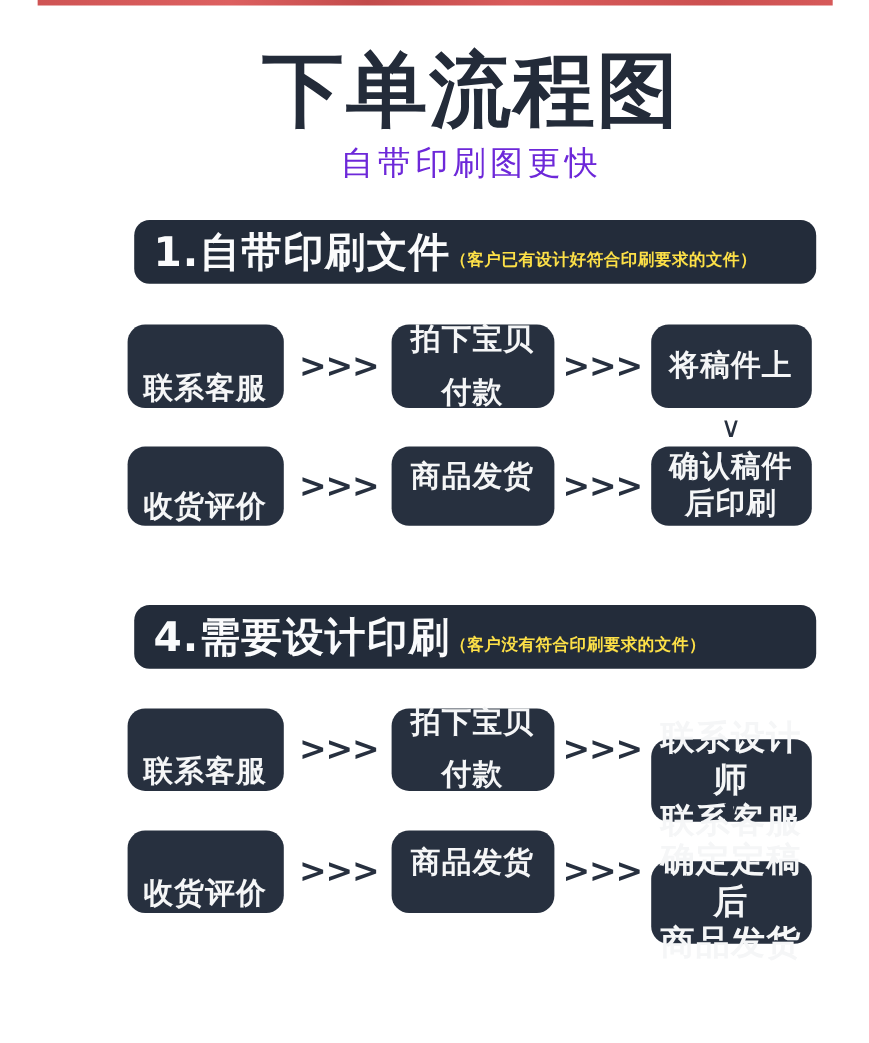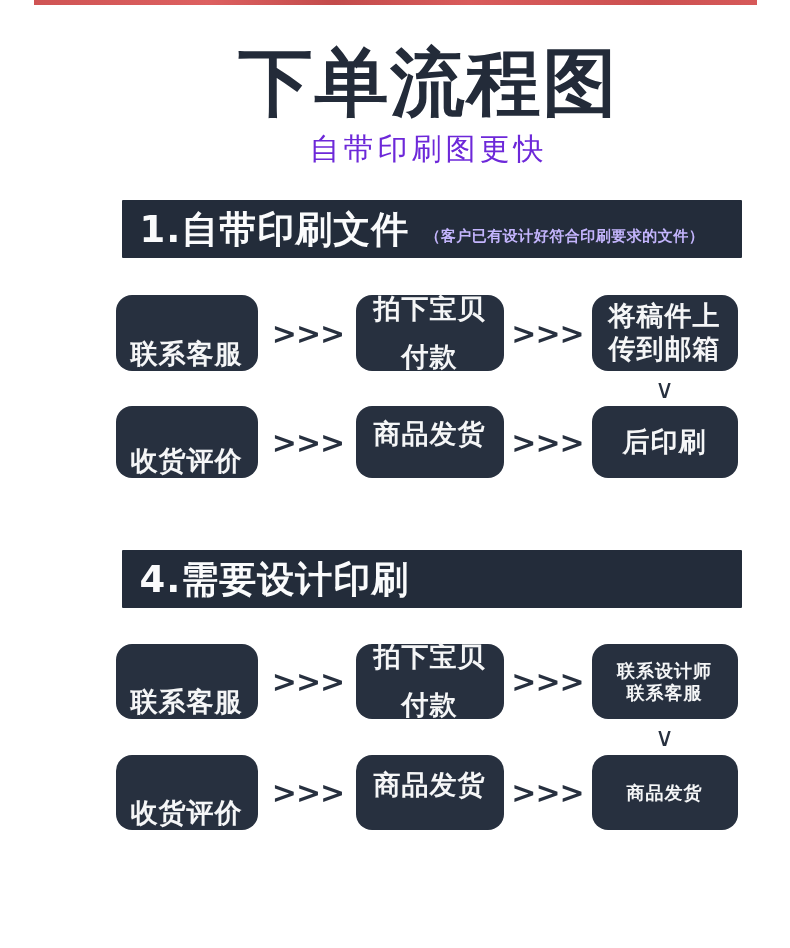--- a/index.html
+++ b/index.html
@@ -23,50 +23,50 @@
     color:#232b39; line-height:1.15;
   }
   .page-subtitle{
     position:absolute; left:0; top:131px; width:790px;
     text-align:center;
     font-size:30px; font-weight:200; letter-spacing:4px;
     color:#6d28d9; line-height:1.2;
   }
   .banner{
     position:absolute; left:88px; width:620px; height:58px;
-    background:#232c3a; border-radius:1px;
+    background:#232c3a; border-radius:14px;
     display:flex; align-items:center;
     padding-left:18px;
     color:#ffffff;
   }
   .banner-1{ top:200px; }
   .banner-2{ top:550px; }
   .banner-heading{
     font-size:37px; font-weight:800; letter-spacing:1px;
     color:#fafbfc; line-height:1;
   }
   .banner-note{
     font-size:15px; font-weight:600; letter-spacing:0.5px;
-    color:#c4b5fd; margin-left:16px; margin-top:14px; line-height:1;
+    color:#fde047; margin-left:0; margin-top:14px; line-height:1;
   }
   .flow-row{ position:absolute; left:0; width:790px; }
   .row-1{ top:295px; height:76px; }
   .row-2{ top:406px; height:72px; }
   .row-3{ top:644px; height:75px; }
   .row-4{ top:755px; height:75px; }
   .flow-box{
     position:absolute; top:0; height:100%;
     background:#27303f; border-radius:16px;
     display:flex; flex-direction:column;
     align-items:center; justify-content:center;
     color:#f5f6f7; font-weight:700;
     font-size:27px; line-height:1.22; letter-spacing:1px;
     text-align:center;
   }
-  .flow-box.tight{ font-size:18px; }
+  .flow-box.tight{ font-size:31px;margin-top:28px; }
   .col-1{ left:82px;  width:142px;justify-content:flex-end; }
   .col-2{ left:322px; width:148px;gap:15px; }
   .col-3{ left:558px; width:146px; }
   .flow-arrow{
     position:absolute; top:0; height:100%;
     display:flex; align-items:center; justify-content:center;
     color:#27303f; font-weight:900; font-size:30px;
     letter-spacing:-1px;
   }
   .gap-1{ left:227px; width:95px; }
@@ -100,44 +100,45 @@
       <span></span>
     </div>
     <div class="flow-arrow gap-1">&gt;&gt;&gt;</div>
     <div class="flow-box col-2">
       <span>拍下宝贝</span>
       <span>付款</span>
     </div>
     <div class="flow-arrow gap-2">&gt;&gt;&gt;</div>
     <div class="flow-box col-3">
       <span>将稿件上</span>
-      <span>传到邮箱</span>
     </div>
   </div>
 
   <div class="down-arrow down-1">∨</div>
 
   <div class="flow-row row-2">
     <div class="flow-box col-1">
       <span>收货评价</span>
       <span></span>
     </div>
     <div class="flow-arrow gap-1">&gt;&gt;&gt;</div>
     <div class="flow-box col-2">
       <span>商品发货</span>
       <span></span>
     </div>
     <div class="flow-arrow gap-2">&gt;&gt;&gt;</div>
     <div class="flow-box col-3">
+      <span>确认稿件</span>
       <span>后印刷</span>
     </div>
   </div>
 
   <div class="banner banner-2">
     <span class="banner-heading">4.需要设计印刷</span>
+    <span class="banner-note">（客户没有符合印刷要求的文件）</span>
   </div>
 
   <div class="flow-row row-3">
     <div class="flow-box col-1">
       <span>联系客服</span>
       <span></span>
     </div>
     <div class="flow-arrow gap-1">&gt;&gt;&gt;</div>
     <div class="flow-box col-2">
       <span>拍下宝贝</span>
@@ -157,17 +158,18 @@
       <span>收货评价</span>
       <span></span>
     </div>
     <div class="flow-arrow gap-1">&gt;&gt;&gt;</div>
     <div class="flow-box col-2">
       <span>商品发货</span>
       <span></span>
     </div>
     <div class="flow-arrow gap-2">&gt;&gt;&gt;</div>
     <div class="flow-box col-3 tight">
+      <span>确定定稿后</span>
       <span>商品发货</span>
     </div>
   </div>
 
 </div>
 
 </body></html>

